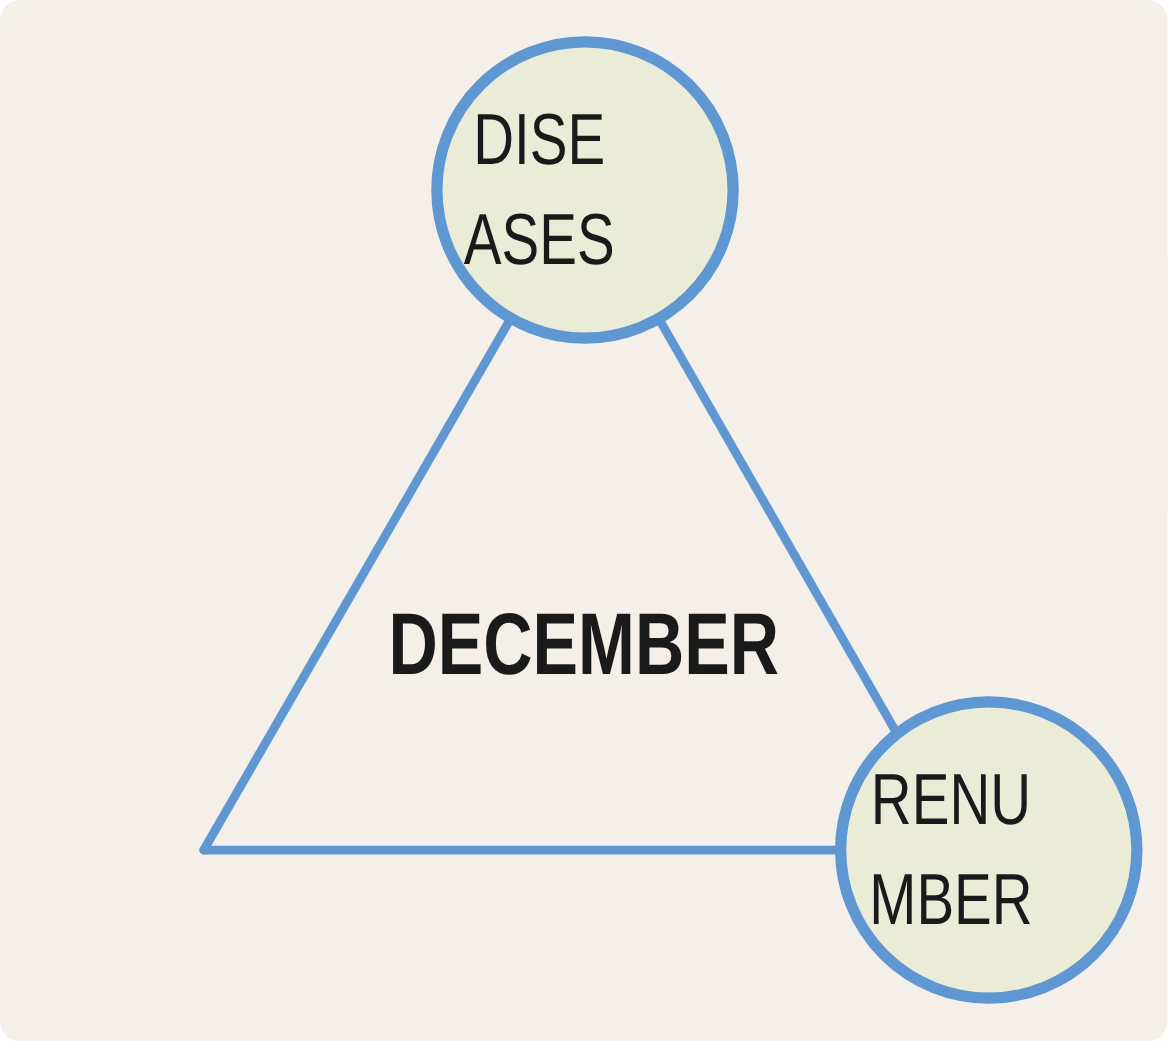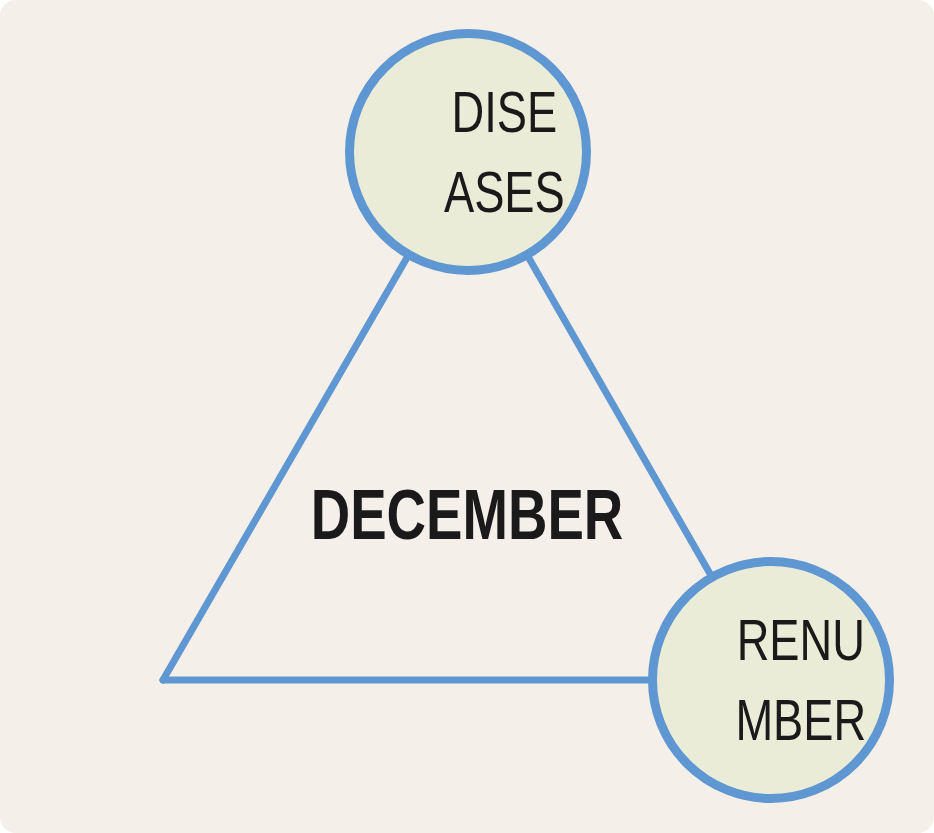--- a/index.html
+++ b/index.html
@@ -30,25 +30,25 @@
   .node {
     position: absolute;
     box-sizing: border-box;
     width: 246px;
     height: 246px;
     border: 9px solid var(--stroke-blue, #5e97d1);
     border-radius: 50%;
     background: var(--node-fill, #ebecd8);
     display: flex;
     align-items: center;
-    justify-content: flex-end;
+    justify-content: flex-start;
   }
   .node-top    { left: 345px; top: 29px;  }
   .node-bleft  { left: 40px;  top: 557px; }
-  .node-bright { left: 648px; top: 557px; }
+  .node-bright { left: 668px; top: 557px; }
   .node-label {
     transform: scaleX(0.78);
     text-align: center;
     color: var(--text, #1a1a1a);
     font-size: 58px;
     line-height: 80px;
     font-weight: normal;
     letter-spacing: 0px;
     white-space: nowrap;
   }

